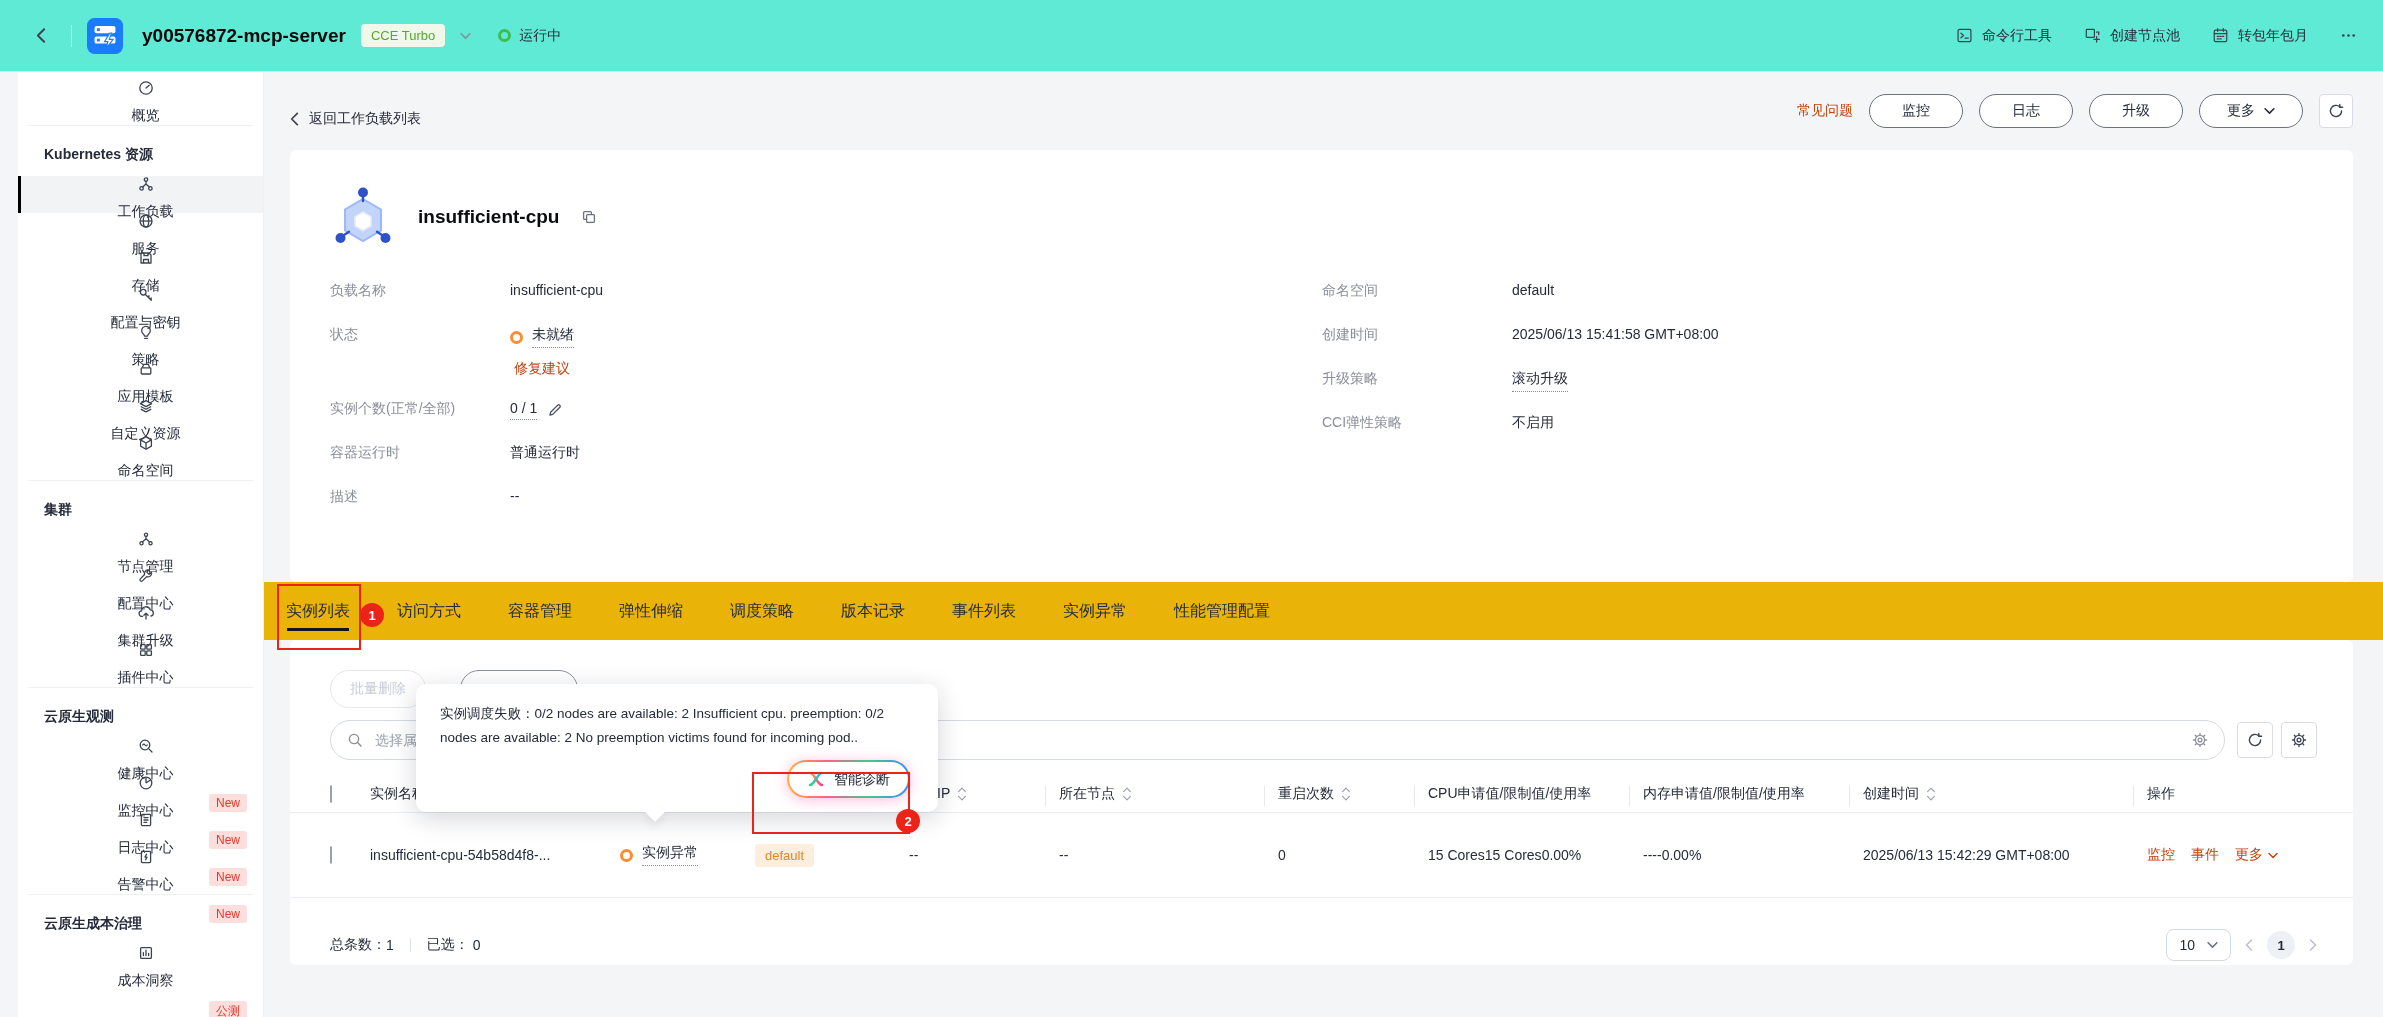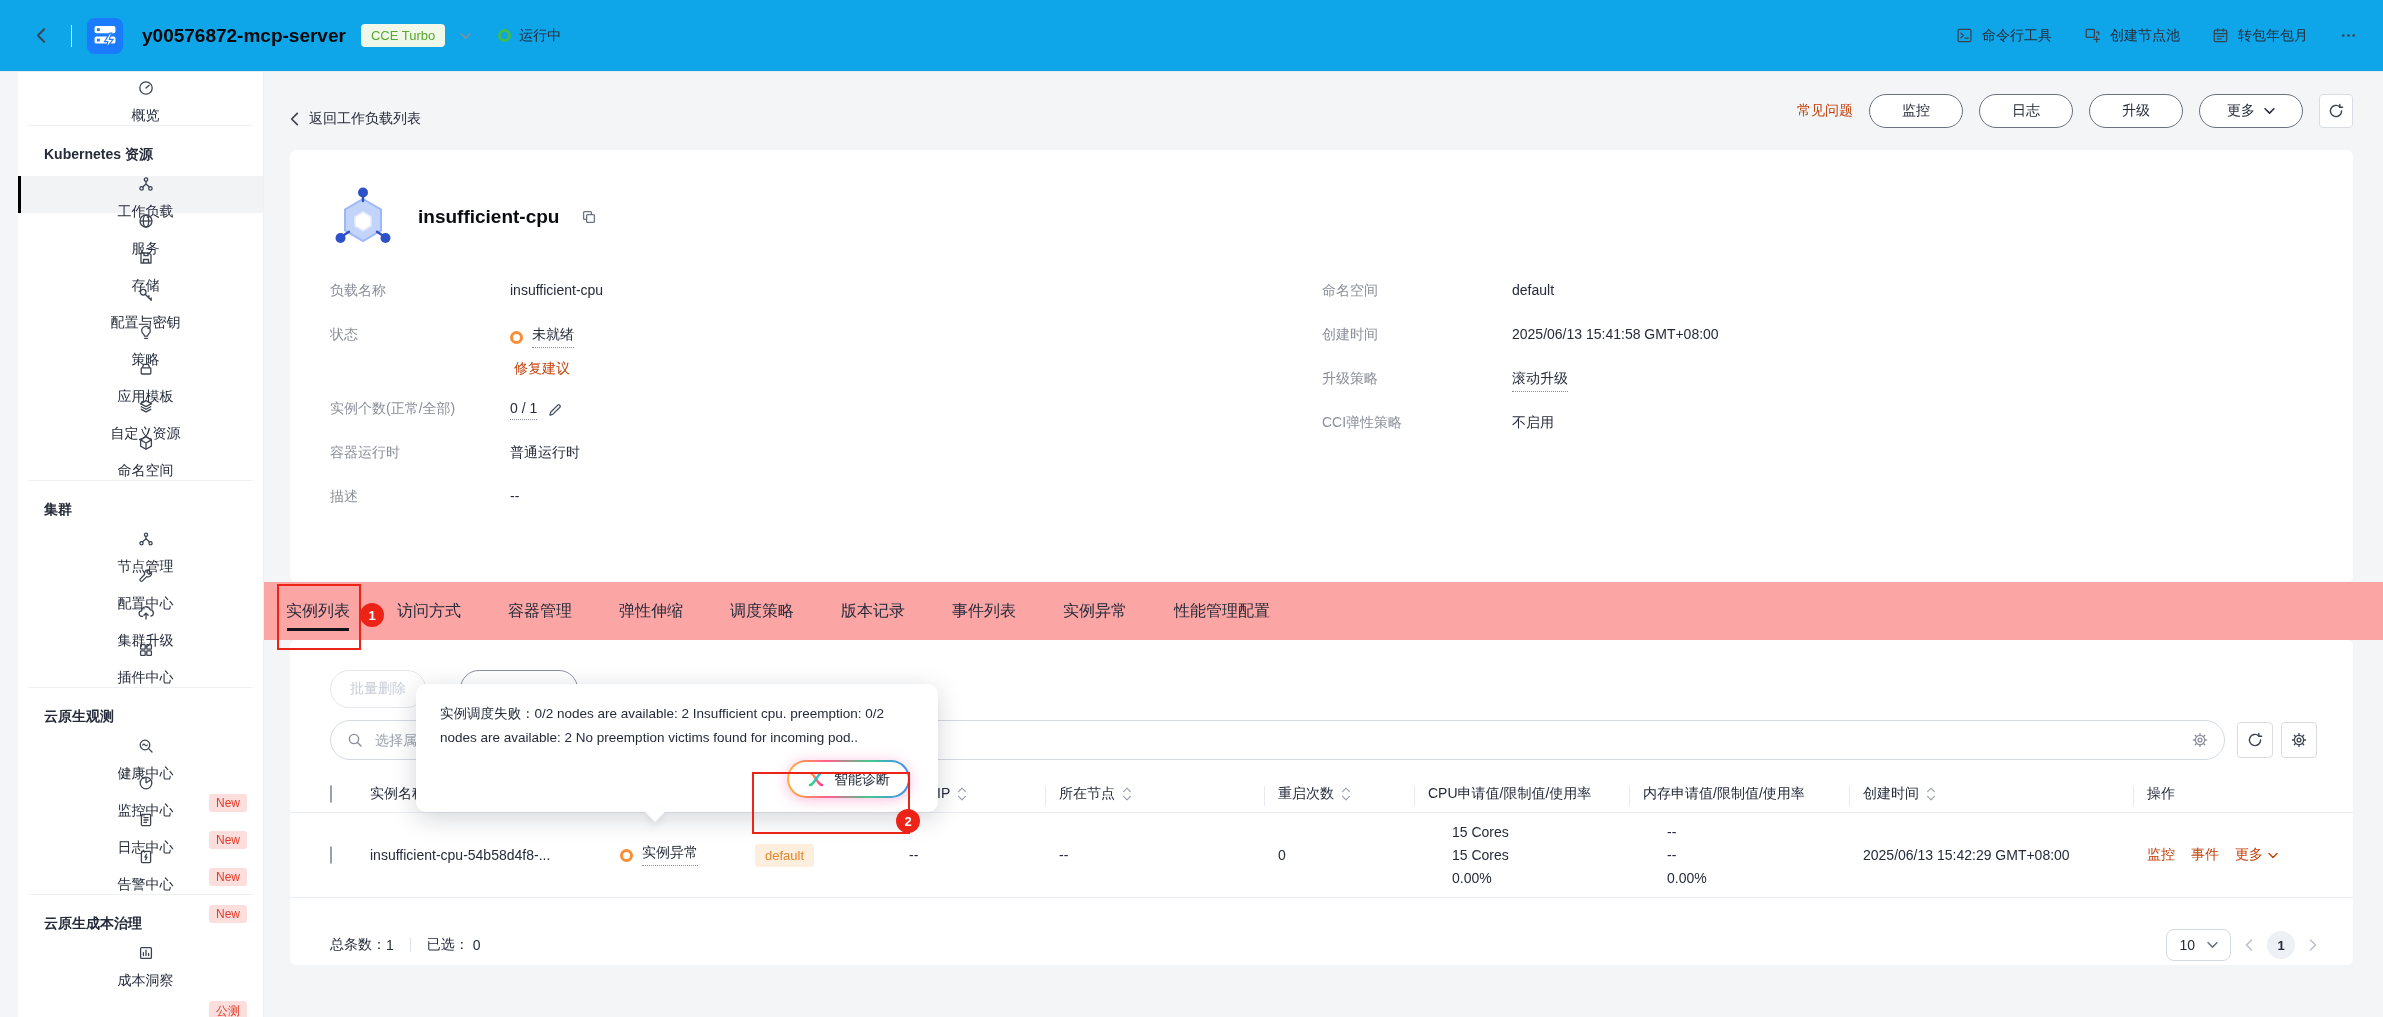--- a/index.html
+++ b/index.html
@@ -6,21 +6,21 @@
   html,body { margin:0; padding:0; }
   body {
     width:2383px; height:1017px; position:relative; overflow:hidden;
     font-family:"Liberation Sans","DejaVu Sans",sans-serif;
     color:#252b3a; background:#fff; font-size:14px;
   }
   .ic { width:16px; height:16px; flex:none; color:#3c4350; }
   svg { display:block; }
 
   
-  .topbar{position:absolute;left:0;top:0;right:0;height:72px;background:#0ea5e9;
+  .topbar{position:absolute;left:0;top:0;right:0;height:72px;background:#5eead4;
     border-bottom:1px solid #e7eaee;display:flex;align-items:center;padding:0 26px;z-index:6;}
   .tb-left{display:flex;align-items:center;gap:15px;}
   .tb-back{width:30px;height:30px;display:flex;align-items:center;justify-content:center;cursor:pointer;}
   .tb-divider{width:1px;height:22px;background:#e3e6eb;}
   .cluster-name{font-size:19px;font-weight:bold;color:#07080a;margin-left:4px;}
   .type-badge{background:#eff8e9;color:#59a731;font-size:13px;padding:4px 10px;border-radius:4px;}
   .status-chip{display:flex;align-items:center;gap:8px;margin-left:12px;font-size:14px;}
   .ring{width:13px;height:13px;border-radius:50%;border:3.5px solid #3fbd4f;}
   .ring.orange{border-color:#fb8d35;width:13px;height:13px;}
   .tb-right{margin-left:auto;display:flex;align-items:center;gap:32px;}
@@ -58,21 +58,21 @@
   .f-left{left:40px;top:130px;}
   .f-right{left:1032px;top:130px;}
   .f-row{display:flex;align-items:flex-start;min-height:24px;}
   .f-label{width:180px;color:#8a8e99;flex:none;padding-top:2px;}
   .f-right .f-label{width:190px;}
   .f-value{color:#252b3a;display:flex;align-items:center;gap:10px;padding-top:2px;}
   .dotted{border-bottom:1px dotted #8a8e99;padding-bottom:3px;text-align:right;}
   .stack{display:flex;flex-direction:column;gap:12px;}
 
   
-  .tabstrip{position:absolute;left:0;right:0;top:510px;height:58px;background:#fca5a5;
+  .tabstrip{position:absolute;left:0;right:0;top:510px;height:58px;background:#eab308;
     display:flex;align-items:center;padding-left:22px;gap:47px;font-size:16px;}
   .tab{position:relative;height:100%;display:flex;align-items:center;cursor:pointer;}
   .tab.active::after{content:"";position:absolute;left:1px;right:1px;bottom:9px;height:3px;background:#121419;}
 
   
   .card2{position:absolute;left:26px;top:568px;width:2063px;height:325px;background:#fff;border-radius:6px;}
   .batch-btn{position:absolute;left:40px;top:30px;height:38px;min-width:96px;padding:0 18px;border:1px solid #e4e7ec;
     border-radius:19px;background:#fff;color:#c9ced8;display:flex;align-items:center;justify-content:center;font-size:14px;}
   .pill2{position:absolute;left:170px;top:30px;width:118px;height:38px;border:1px solid #8b92a0;border-radius:19px;background:#fff;z-index:1;}
   .search{position:absolute;left:40px;top:80px;right:128px;height:40px;border:1px solid #d5dae2;border-radius:20px;
@@ -88,21 +88,21 @@
   .thead{top:135px;height:38px;border-bottom:1px solid #e9ecf1;color:#252b3a;}
   .trow{top:173px;height:85px;border-bottom:1px solid #e9ecf1;}
   .c-check{width:40px;} .c-name{width:250px;} .c-status{width:135px;} .c-ns{width:154px;}
   .c-ip{width:150px;} .c-node{width:219px;} .c-restarts{width:150px;} .c-cpu{width:215px;}
   .c-mem{width:220px;} .c-created{width:284px;} .c-ops{flex:1;}
   .th{display:flex;align-items:center;gap:7px;position:relative;}
   .th.sep::before{content:"";position:absolute;left:-14px;top:1px;height:20px;width:1px;background:#e6e9ee;}
   .checkbox{width:16px;height:16px;border:1px solid #9aa1ad;border-radius:3px;background:#fff;cursor:pointer;}
   .cell-status{display:flex;align-items:center;gap:9px;}
   .ns-badge{background:#fdeedd;color:#e2862c;padding:4px 10px;border-radius:3px;font-size:13px;}
-  .tri{display:flex;flex-direction:column;line-height:23px;margin-left:24px;}
+  .tri{display:flex;flex-direction:row;line-height:23px;}
   .ops{display:flex;align-items:center;gap:16px;color:#1476ff;}
   .ops .more{display:flex;align-items:center;gap:5px;cursor:pointer;}
 
   .tfoot{position:absolute;left:40px;right:36px;top:288px;height:34px;display:flex;align-items:center;font-size:14px;}
   .vbar{width:1px;height:14px;background:#dde1e8;margin:0 16px;}
   .pager{margin-left:auto;display:flex;align-items:center;gap:14px;}
   .psize{border:1px solid #d5dae2;border-radius:8px;height:32px;padding:0 12px;display:flex;gap:12px;align-items:center;cursor:pointer;background:#fff;}
   .pchev{color:#b9bfca;display:flex;cursor:pointer;}
   .pnum{width:28px;height:28px;border-radius:50%;background:#edf0f4;display:flex;align-items:center;justify-content:center;
     font-weight:bold;font-size:13px;cursor:pointer;}

